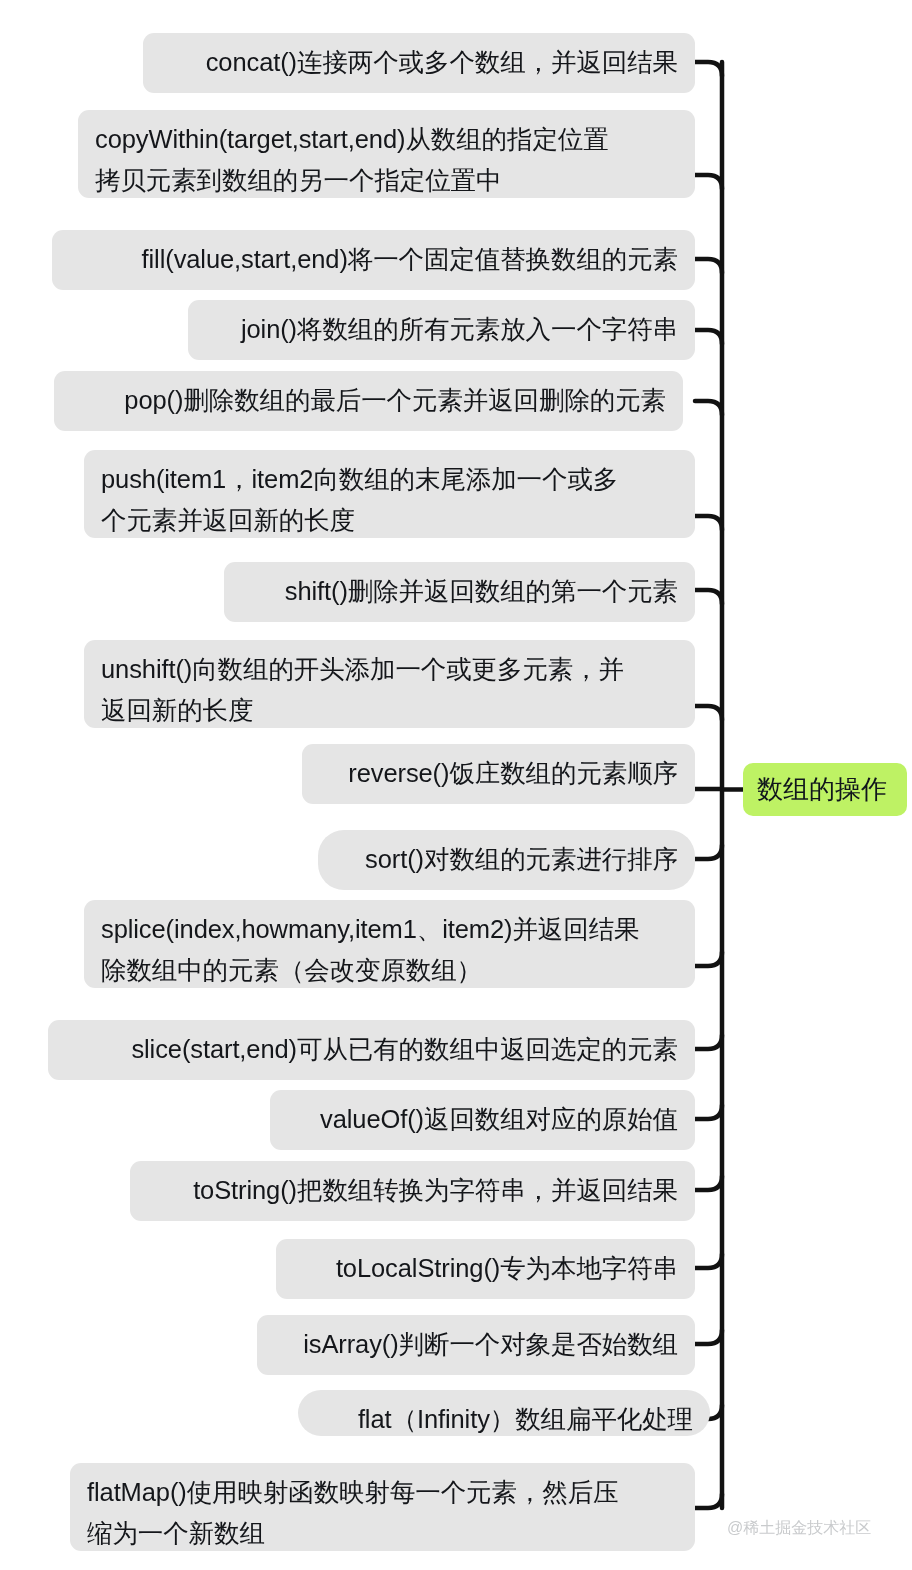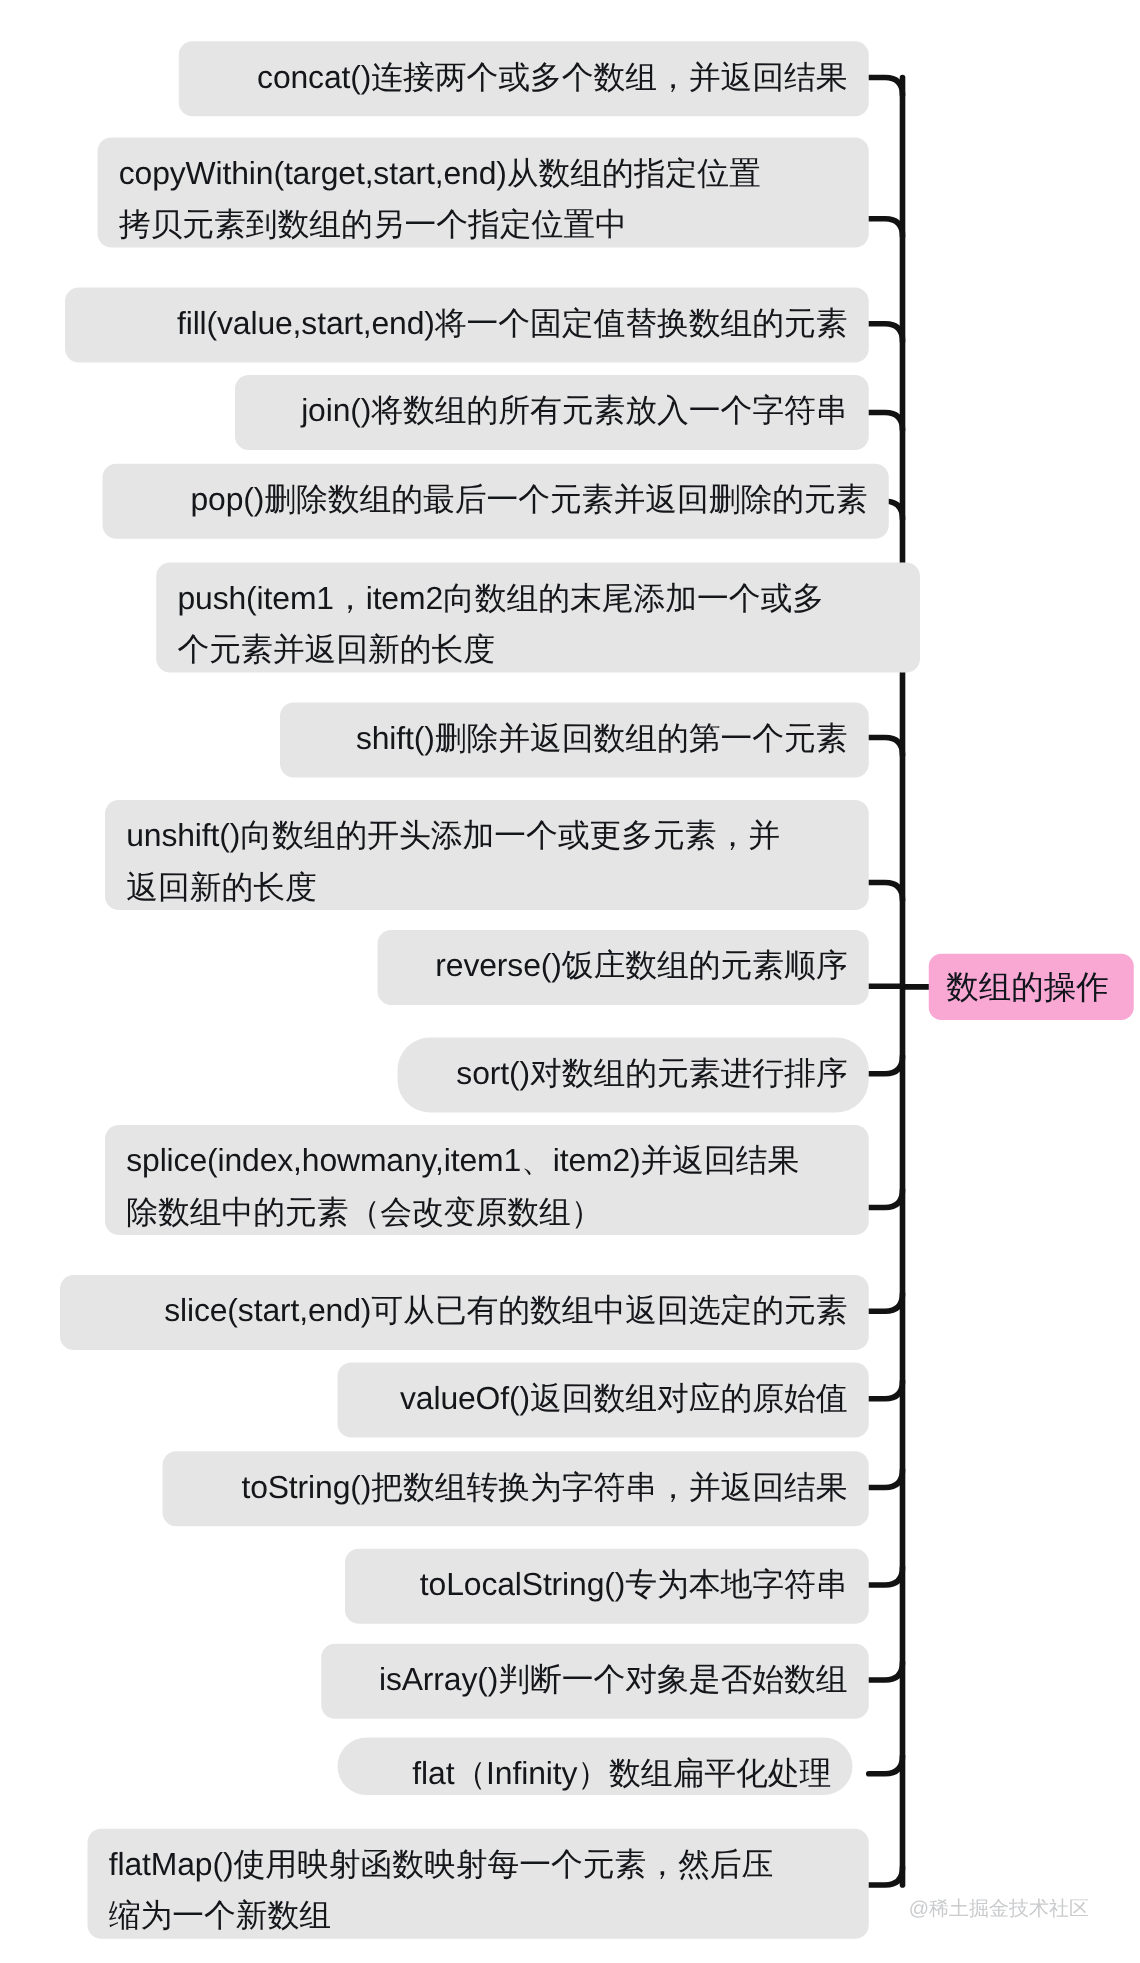--- a/index.html
+++ b/index.html
@@ -92,39 +92,39 @@
       <path d="M 695 1419 L 708 1419 Q 722 1419 722 1405" fill="none" stroke="#121212" stroke-width="4.5" stroke-linecap="round" stroke-linejoin="round"></path>
       <path d="M 695 1508 L 708 1508 Q 722 1508 722 1494" fill="none" stroke="#121212" stroke-width="4.5" stroke-linecap="round" stroke-linejoin="round"></path>
     </svg>
 
   <div id="branch-layer">
       <div class="node one-line" style="left: 143px; top: 33px; width: 552px; height: 60px;"><span>concat()连接两个或多个数组，并返回结果</span></div>
       <div class="node" style="left: 78px; top: 110px; width: 617px; height: 88px;"><span>copyWithin(target,start,end)从数组的指定位置
 拷贝元素到数组的另一个指定位置中</span></div>
       <div class="node one-line" style="left: 52px; top: 230px; width: 643px; height: 60px;"><span>fill(value,start,end)将一个固定值替换数组的元素</span></div>
       <div class="node one-line" style="left: 188px; top: 300px; width: 507px; height: 60px;"><span>join()将数组的所有元素放入一个字符串</span></div>
-      <div class="node one-line" style="left: 82px; top: 371px; width: 629px; height: 60px;"><span>pop()删除数组的最后一个元素并返回删除的元素</span></div>
-      <div class="node" style="left: 84px; top: 450px; width: 611px; height: 88px; margin-left: 41px;"><span>push(item1，item2向数组的末尾添加一个或多
+      <div class="node one-line" style="left: 54px; top: 371px; width: 629px; height: 60px;"><span>pop()删除数组的最后一个元素并返回删除的元素</span></div>
+      <div class="node" style="left: 84px; top: 450px; width: 611px; height: 88px;"><span>push(item1，item2向数组的末尾添加一个或多
 个元素并返回新的长度</span></div>
       <div class="node one-line" style="left: 224px; top: 562px; width: 471px; height: 60px;"><span>shift()删除并返回数组的第一个元素</span></div>
       <div class="node" style="left: 84px; top: 640px; width: 611px; height: 88px;"><span>unshift()向数组的开头添加一个或更多元素，并
 返回新的长度</span></div>
       <div class="node one-line" style="left: 302px; top: 744px; width: 393px; height: 60px;"><span>reverse()饭庄数组的元素顺序</span></div>
       <div class="node one-line" style="left: 318px; top: 830px; width: 377px; height: 60px; border-radius: 26px;"><span>sort()对数组的元素进行排序</span></div>
       <div class="node" style="left: 84px; top: 900px; width: 611px; height: 88px;"><span>splice(index,howmany,item1、item2)并返回结果
 除数组中的元素（会改变原数组）</span></div>
       <div class="node one-line" style="left: 48px; top: 1020px; width: 647px; height: 60px;"><span>slice(start,end)可从已有的数组中返回选定的元素</span></div>
       <div class="node one-line" style="left: 270px; top: 1090px; width: 425px; height: 60px;"><span>valueOf()返回数组对应的原始值</span></div>
       <div class="node one-line" style="left: 130px; top: 1161px; width: 565px; height: 60px; padding-left: 36px;"><span>toString()把数组转换为字符串，并返回结果</span></div>
       <div class="node one-line" style="left: 276px; top: 1239px; width: 419px; height: 60px;"><span>toLocalString()专为本地字符串</span></div>
       <div class="node one-line" style="left: 257px; top: 1315px; width: 438px; height: 60px; padding-left: 28px;"><span>isArray()判断一个对象是否始数组</span></div>
-      <div class="node one-line" style="left: 270px; top: 1390px; width: 412px; height: 46px; border-radius: 23px;"><span>flat（Infinity）数组扁平化处理</span></div>
+      <div class="node one-line" style="left: 298px; top: 1390px; width: 412px; height: 46px; border-radius: 23px;"><span>flat（Infinity）数组扁平化处理</span></div>
       <div class="node" style="left: 70px; top: 1463px; width: 625px; height: 88px;"><span>flatMap()使用映射函数映射每一个元素，然后压
 缩为一个新数组</span></div>
     </div>
 
-  <div class="root-node" id="root-node" style="left: 743px; top: 763px; width: 164px; height: 53px; background: #f9a8d4; color: rgb(16, 21, 28);">
+  <div class="root-node" id="root-node" style="left: 743px; top: 763px; width: 164px; height: 53px; background: #bef264; color: rgb(16, 21, 28);">
     <span>数组的操作</span>
   </div>
 
   <div class="watermark" id="watermark" style="left: 727px; top: 1518px; color: rgb(201, 203, 205);">@稀土掘金技术社区</div>
 
 </div>
 
 </body></html>

